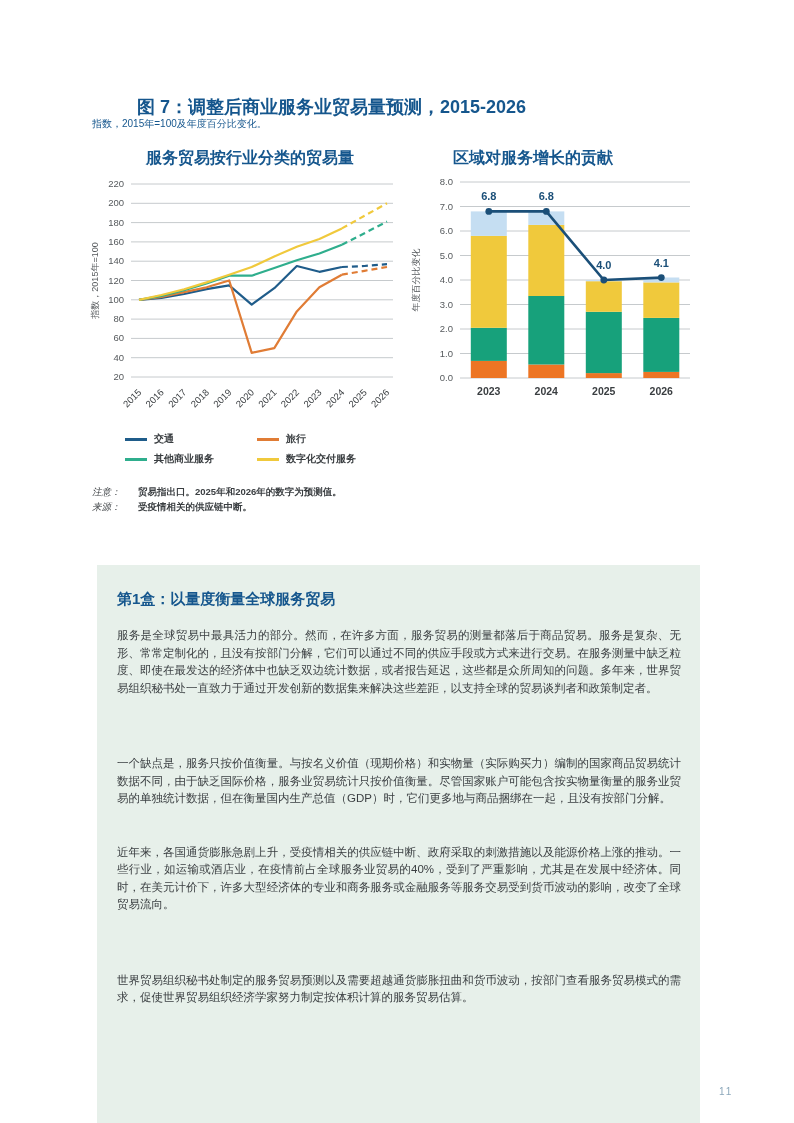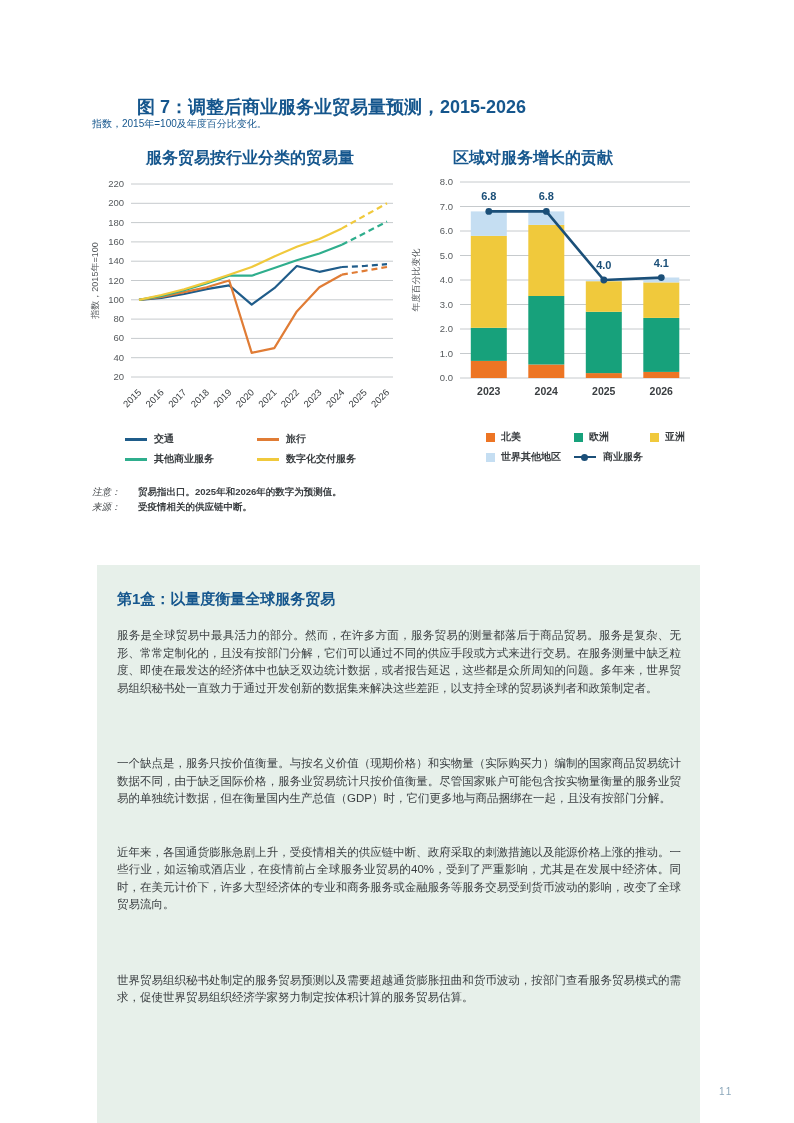--- a/index.html
+++ b/index.html
@@ -180,44 +180,20 @@
     <span class="lg-item">
       <span class="sw-line" style="background: rgb(47, 174, 141);"></span>
       <span>其他商业服务</span>
     </span>
     <span class="lg-item">
       <span class="sw-line" style="background: rgb(240, 201, 60);"></span>
       <span>数字化交付服务</span>
     </span>
   </div>
 
-  <div class="legend legend-right">
-    <span class="lg-item">
-      <span class="sw-sq" style="background: rgb(237, 117, 36);"></span>
-      <span>北美</span>
-    </span>
-    <span class="lg-item">
-      <span class="sw-sq" style="background: rgb(23, 161, 123);"></span>
-      <span>欧洲</span>
-    </span>
-    <span class="lg-item">
-      <span class="sw-sq" style="background: rgb(240, 201, 60);"></span>
-      <span>亚洲</span>
-    </span>
-    <span class="lg-item">
-      <span class="sw-sq" style="background: rgb(197, 222, 242);"></span>
-      <span>世界其他地区</span>
-    </span>
-    <span class="lg-item">
-      <span class="sw-linedot" style="background: rgb(27, 79, 120);">
-          <span class="dot" style="background: rgb(27, 79, 120);"></span>
-        </span>
-      <span>商业服务</span>
-    </span>
-  </div>
 
   <div class="notes">
     <div>
       <span class="note-label">注意：</span><span class="note-text">贸易指出口。2025年和2026年的数字为预测值。</span>
     </div>
     <div>
       <span class="note-label">来源：</span><span class="note-text">受疫情相关的供应链中断。</span>
     </div>
   </div>
 

